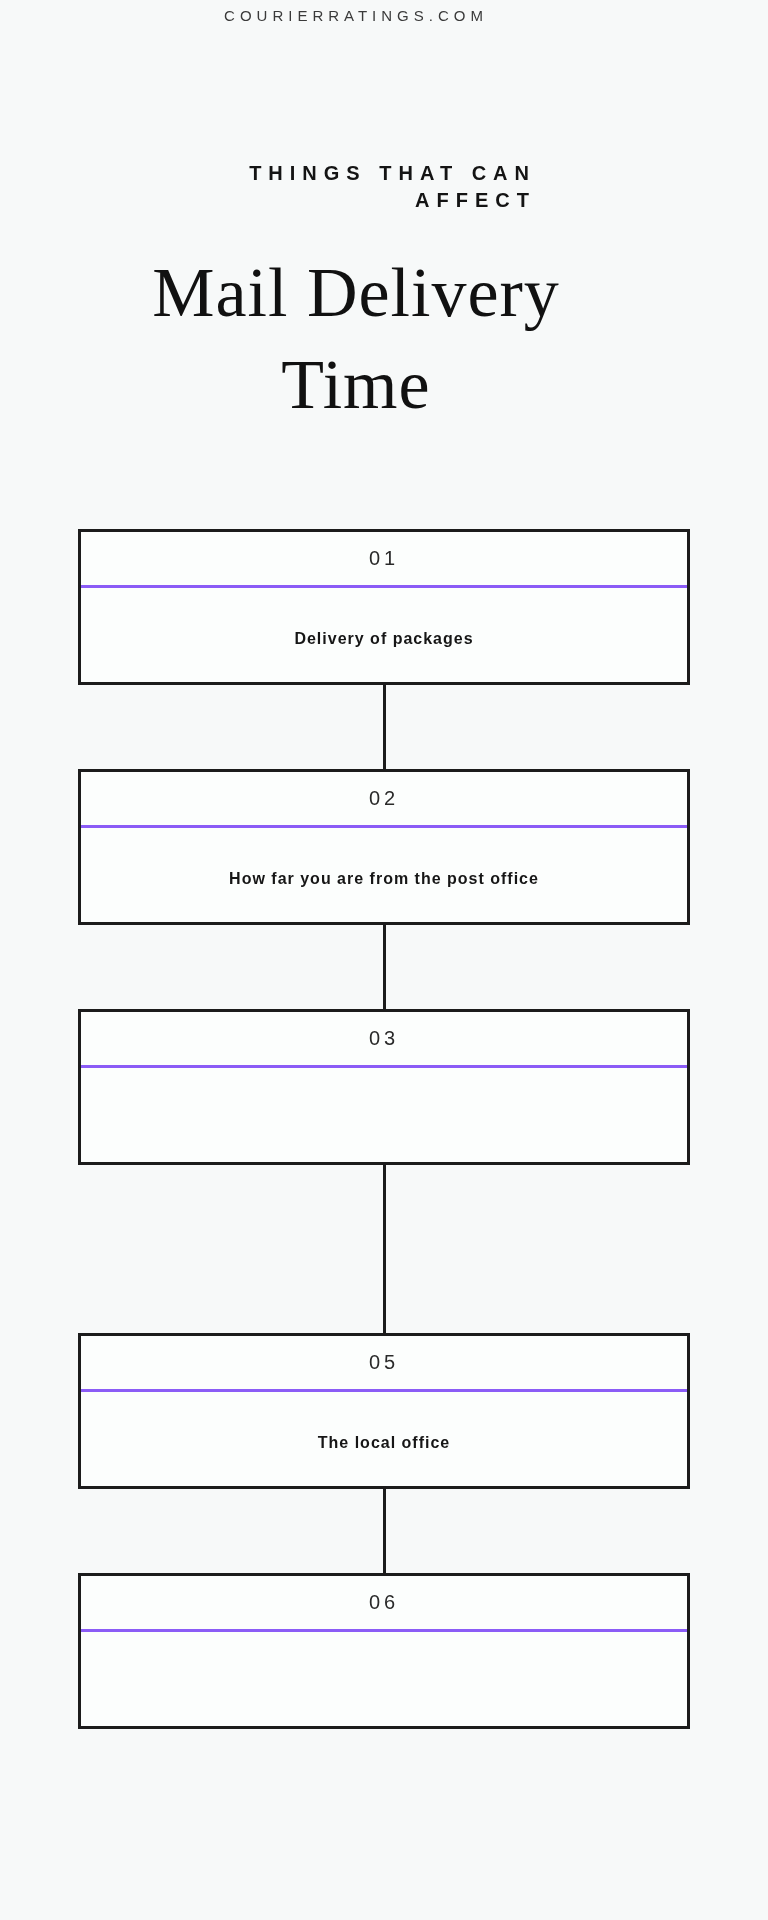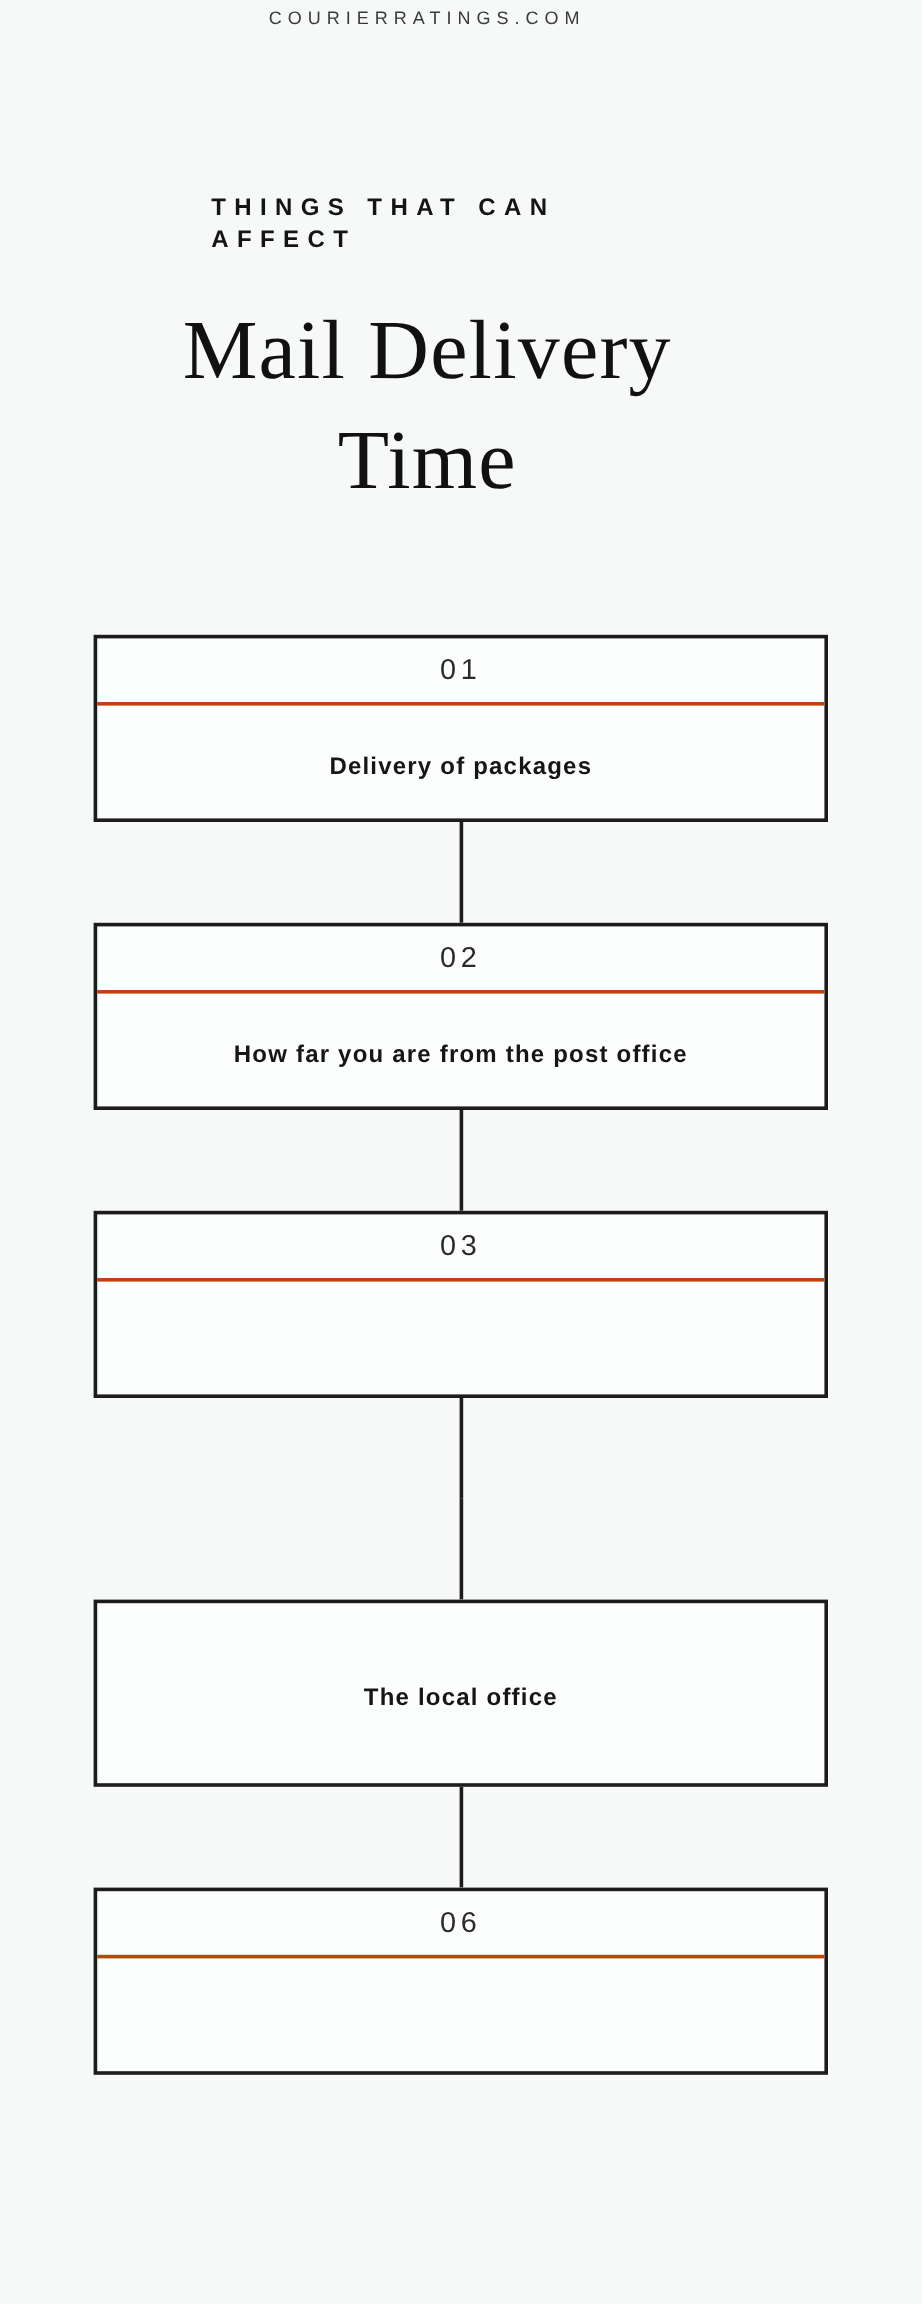--- a/index.html
+++ b/index.html
@@ -21,21 +21,21 @@
     padding-top: 7px;
     text-align: center;
     font-size: 15px;
     font-weight: 400;
     letter-spacing: 5px;
     color: #3a3a3a;
   }
   .kicker {
     margin: 136px auto 0 auto;
     max-width: 360px;
-    text-align: left;
+    text-align: right;
     font-size: 20px;
     font-weight: 700;
     letter-spacing: 7px;
     line-height: 27px;
     color: #141414;
   }
   .title {
     margin: 33px auto 0 auto;
     max-width: 560px;
     text-align: center;
@@ -58,36 +58,36 @@
     width: 100%;
     height: 156px;
     border: 3px solid #1c1c1c;
     background: #fcfefd;
     display: flex;
     flex-direction: column;
   }
   .box-number {
     box-sizing: border-box;
     height: 56px;
-    border-bottom: 3px solid #c2410c;
+    border-bottom: 3px solid #8b5cf6;
     display: flex;
     align-items: center;
     justify-content: center;
-    font-size: 24px;
+    font-size: 20px;
     font-weight: 400;
     letter-spacing: 4px;
     color: #2a2a2a;
   }
   .box-label {
     flex: 1;
     display: flex;
     align-items: center;
     justify-content: center;
     padding-top: 8px;
-    font-size: 20px;
+    font-size: 16px;
     font-weight: 700;
     letter-spacing: 1px;
     color: #161616;
   }
   .connector {
     width: 3px;
     height: 84px;
     margin: 0 auto;
     background: #1c1c1c;
   }
@@ -126,20 +126,21 @@
     </div>
     <div class="connector"></div>
   </div>
 
   <div class="step">
     <div class="connector"></div>
   </div>
 
   <div class="step">
     <div class="box">
+      <div class="box-number">05</div>
       <div class="box-label">The local office</div>
     </div>
     <div class="connector"></div>
   </div>
 
   <div class="step">
     <div class="box">
       <div class="box-number">06</div>
     </div>
 

